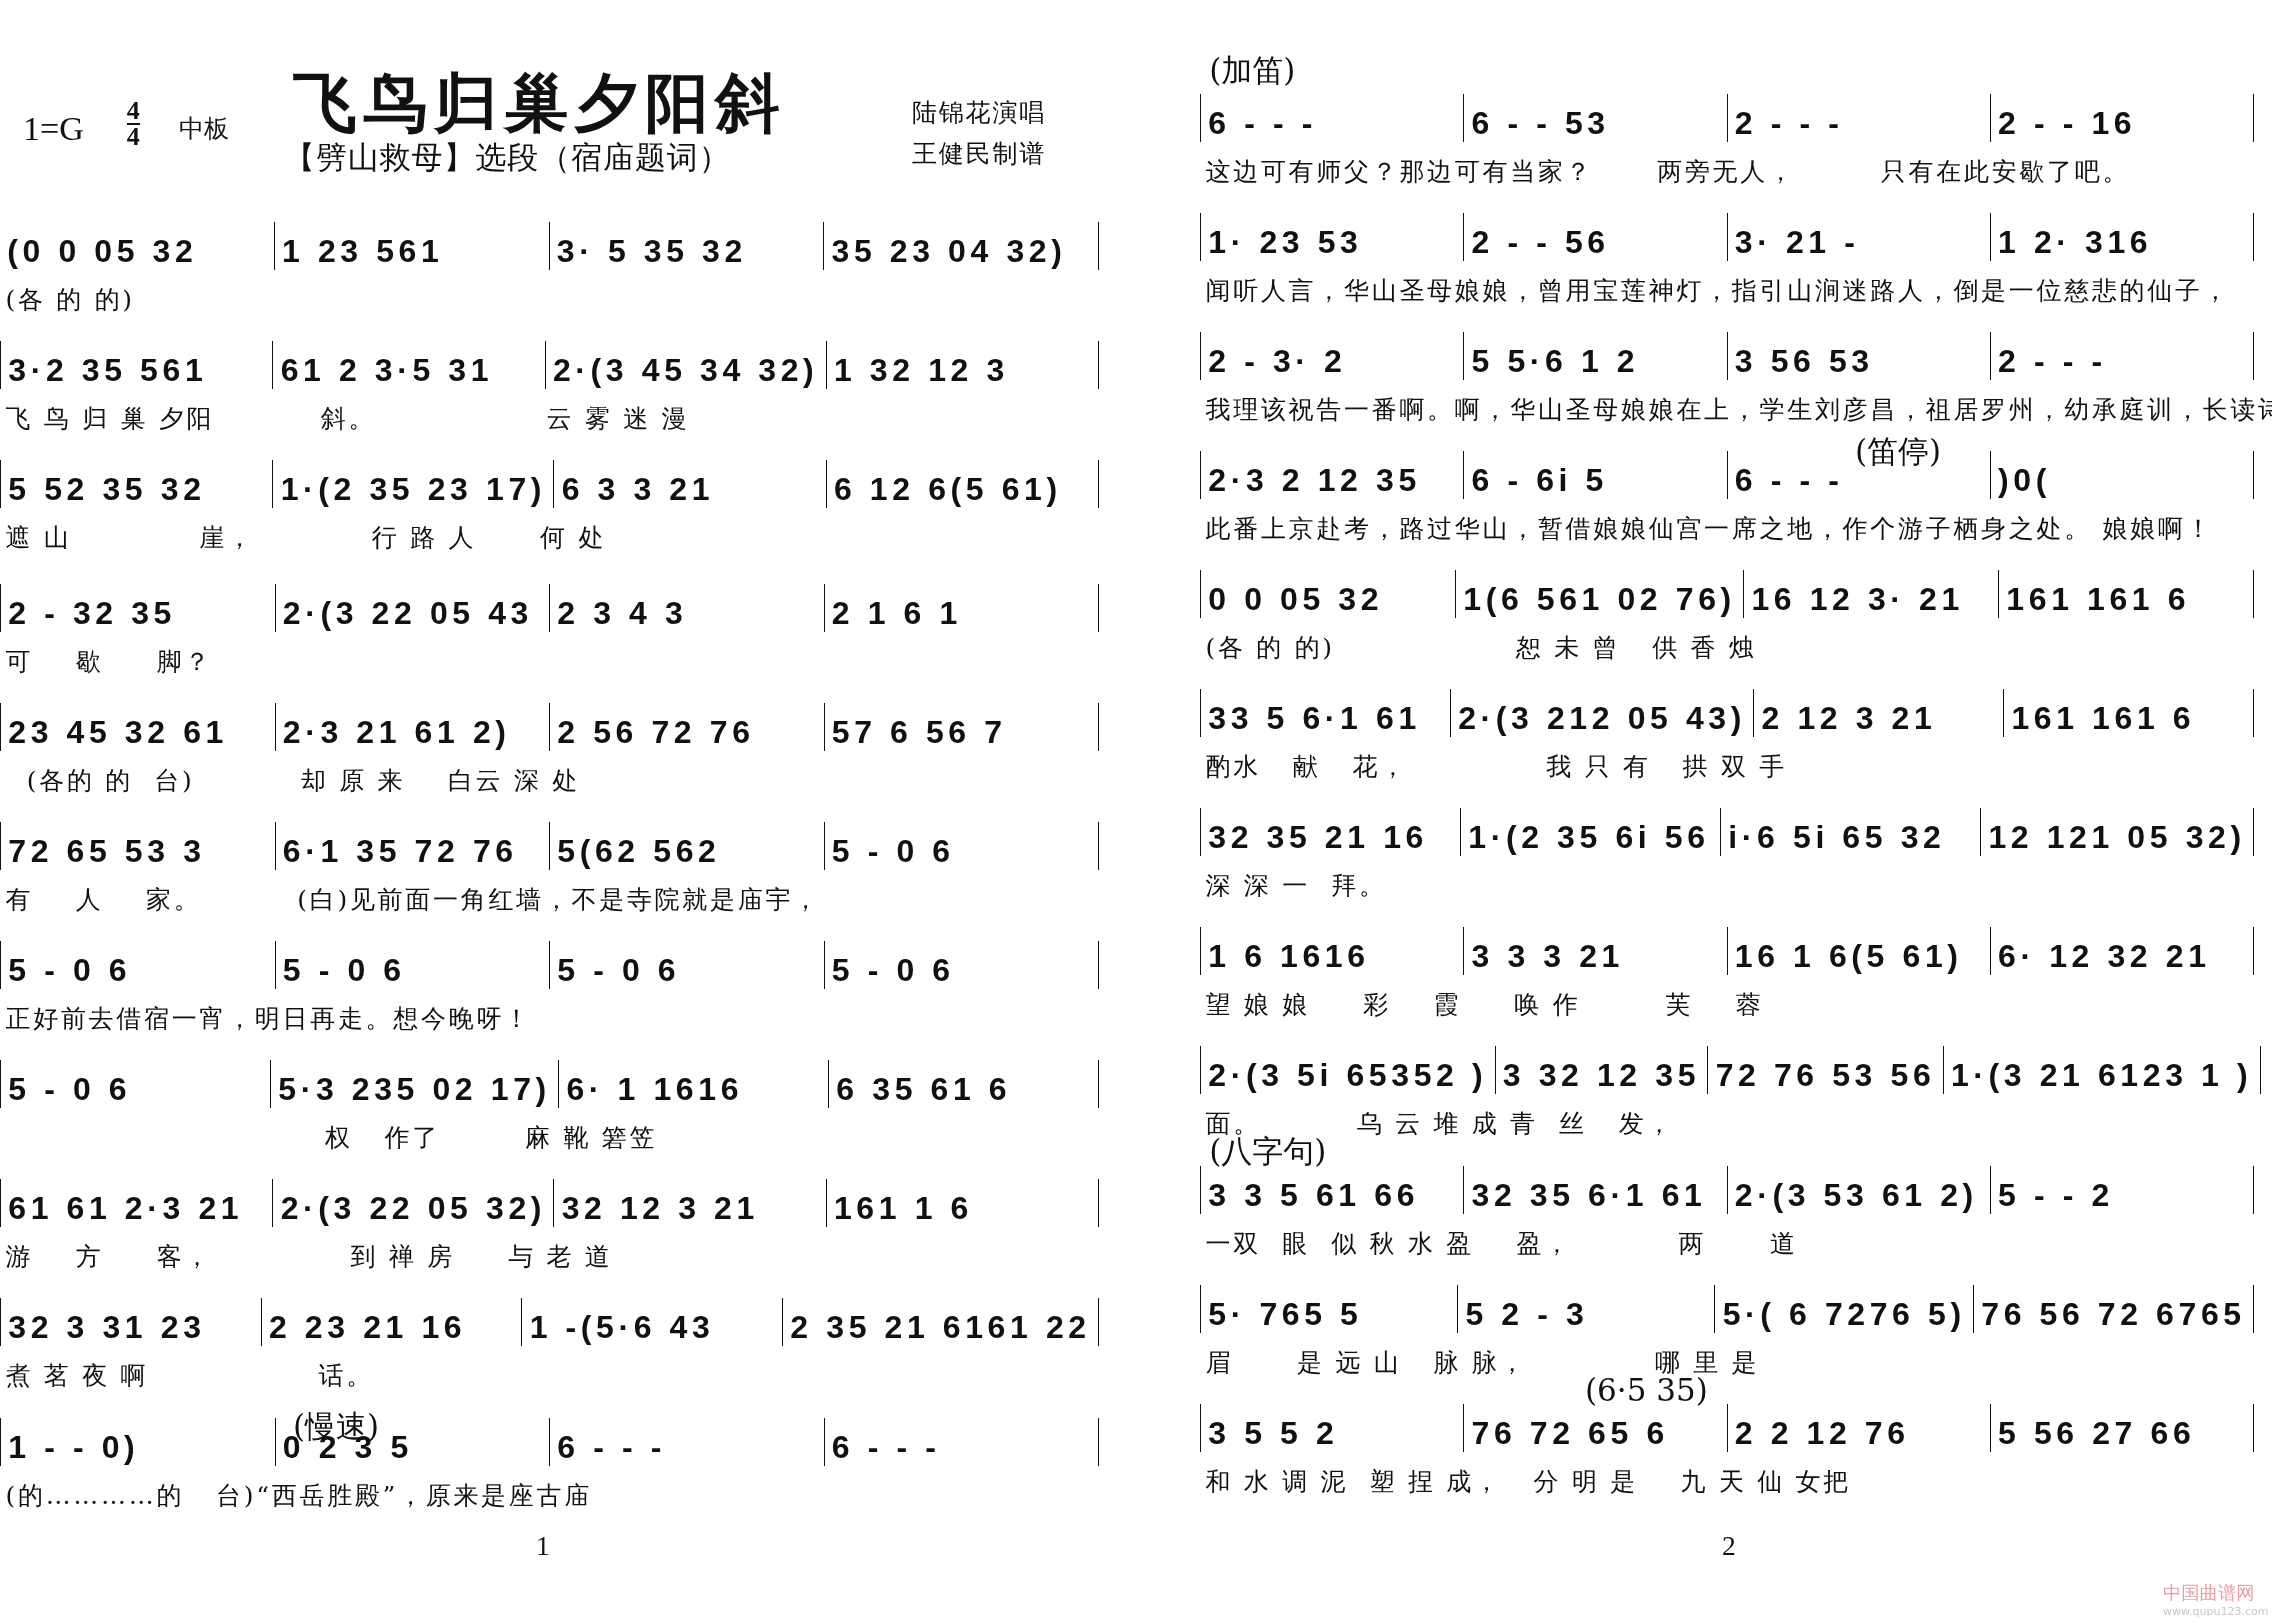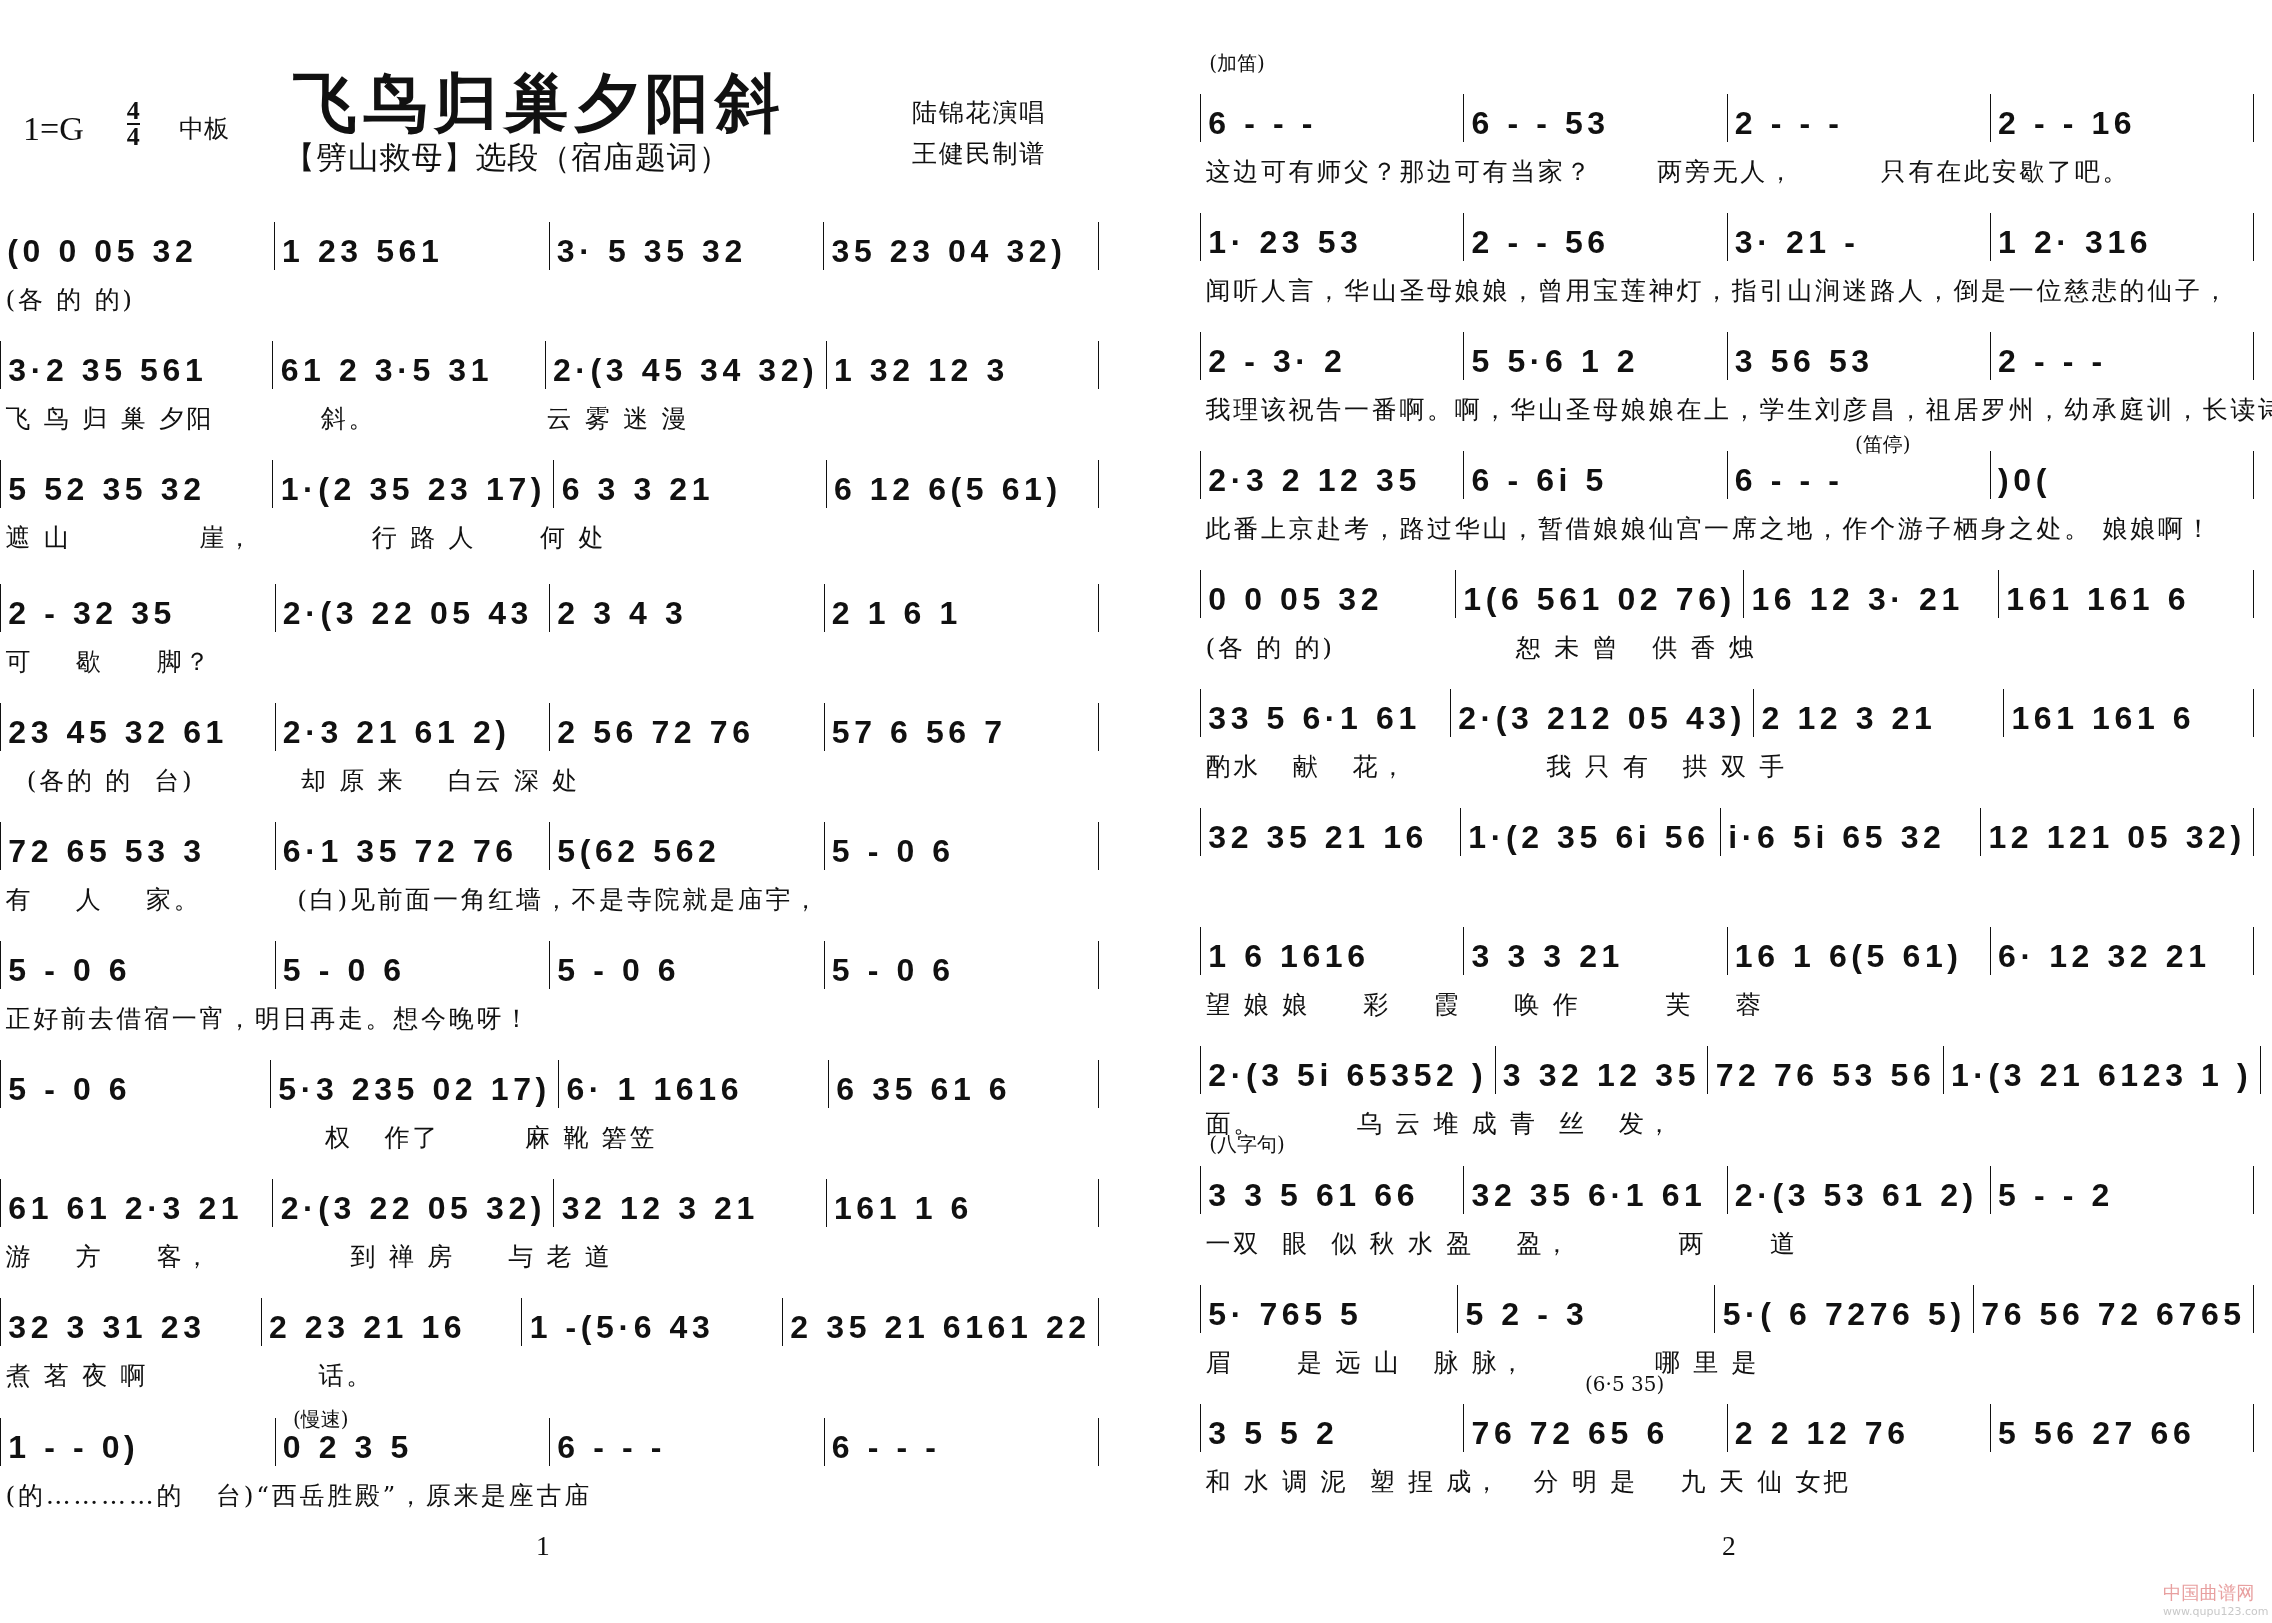--- a/index.html
+++ b/index.html
@@ -16,21 +16,21 @@
   .subtitle{position:absolute;left:284px;top:137px;font-size:31px;font-family:"DejaVu Serif",serif;letter-spacing:0.9px;}
   .credit{position:absolute;left:912px;font-size:25px;font-family:"DejaVu Serif",serif;letter-spacing:1.8px;}
   .credit.c1{top:96px;} .credit.c2{top:137px;}
   .system{position:absolute;left:0;width:100%;}
   .note-line{display:flex;height:50px;align-items:flex-end;}
   .measure{flex:1;display:flex;align-items:flex-end;padding:0 7.3px;border-left:1.8px solid #111;height:48px;box-sizing:border-box;
            font-family:"Liberation Sans",sans-serif;font-size:32px;font-weight:bold;white-space:pre;letter-spacing:4.6px;justify-content:space-between;}
   .measure.first{border-left:none;}
   .measure.last{border-right:1.8px solid #111;}
   .lyric-line{font-family:"DejaVu Serif",serif;font-size:25px;margin-top:13px;white-space:pre;letter-spacing:2.7px;padding-left:5.5px;height:32px;}
-  .annot{position:absolute;font-family:"DejaVu Serif",serif;font-size:20px;}
+  .annot{position:absolute;font-family:"DejaVu Serif",serif;font-size:31px;}
   .pageno{position:absolute;top:1530px;font-family:"Liberation Serif",serif;font-size:27.5px;}
   .watermark{position:absolute;right:4.6px;bottom:4.6px;font-size:18.3px;color:#e8a0a0;font-family:"DejaVu Sans",sans-serif;}
   .watermark .sub{display:block;font-size:11px;color:#c8c8c8;}
 </style>
 </head>
 <body>
 
 <div class="page" id="page1">
   <div class="hdr-key"><span>1=G</span></div>
   <div class="hdr-time">
@@ -204,20 +204,21 @@
         </div>
         <div class="lyric-line">酌水   献   花，             我 只 有   拱 双 手</div>
       </div>
       <div class="system" style="top: 806px;">
         <div class="note-line">
           <div class="measure">32 35 21 16</div>
           <div class="measure">1·(2 35 6i 56</div>
           <div class="measure">i·6 5i 65 32</div>
           <div class="measure last">12 121 05 32)</div>
         </div>
+        <div class="lyric-line">深 深 一  拜。</div>
       </div>
       <div class="system" style="top: 925px;">
         <div class="note-line">
           <div class="measure">1 6 1616</div>
           <div class="measure">3 3 3 21</div>
           <div class="measure">16 1 6(5 61)</div>
           <div class="measure last">6· 12 32 21</div>
         </div>
         <div class="lyric-line">望 娘 娘     彩    霞     唤 作        芙    蓉</div>
       </div>

